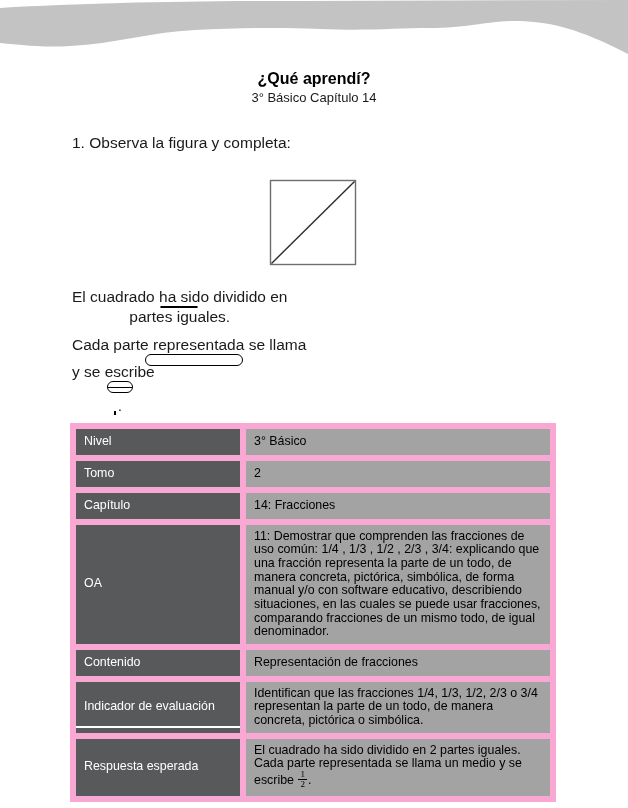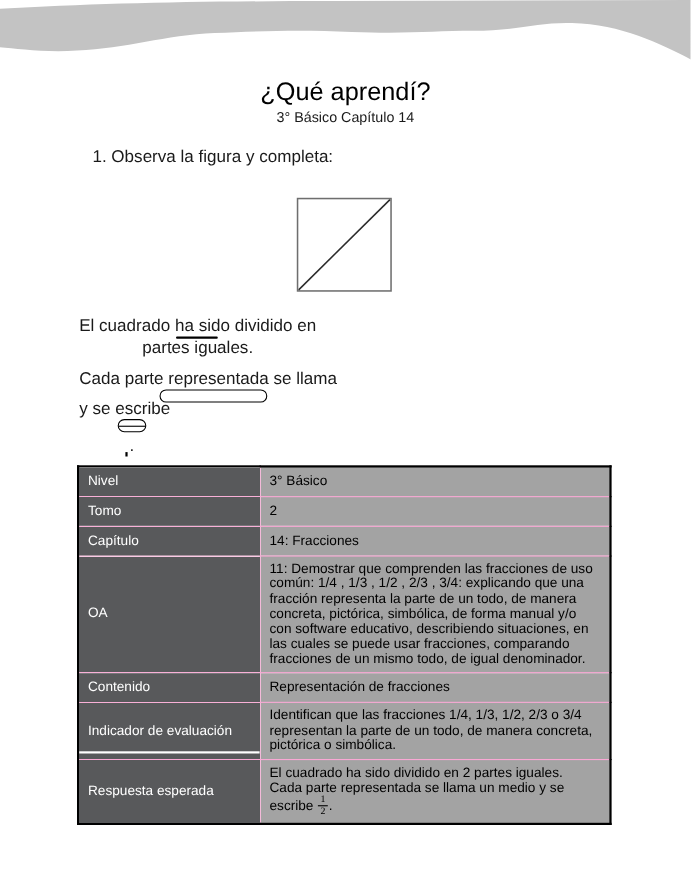--- a/index.html
+++ b/index.html
@@ -6,23 +6,23 @@
   .page{
     position:relative;
     width:628px;height:808px;
     background:#ffffff;
     font-family:"Liberation Sans",sans-serif;
     color:#111;
     overflow:hidden;
   }
   .wave{position:absolute;top:0;left:0;width:628px;height:60px;}
   .title-block{position:absolute;top:70px;left:0;width:628px;text-align:center;}
-  .title{font-size:23px;font-weight:normal;margin:0;color:#000;}
+  .title{font-size:16px;font-weight:bold;margin:0;color:#000;}
   .subtitle{font-size:13px;margin:2px 0 0 0;color:#1a1a1a;}
-  .question{position:absolute;left:84px;top:134px;font-size:15.5px;color:#1a1a1a;}
+  .question{position:absolute;left:72px;top:134px;font-size:15.5px;color:#1a1a1a;}
   .figure{position:absolute;left:268px;top:177px;}
   .fill-row{position:absolute;display:flex;align-items:center;font-size:15.5px;color:#1a1a1a;flex-direction:column;}
   .row1{left:72px;top:288px;height:36px;}
   .row2{left:72px;top:336px;height:30px;justify-content:center;}
   .row3{left:72px;top:363px;height:52px;}
   .blank-box{
     border:1.6px solid #000;border-radius:8px;background:#fff;box-sizing:border-box;
   }
   .box-small{width:38px;height:33px;margin:0 11px 0 10px;}
   .box-wide{width:98px;height:28px;margin-left:10px;}
@@ -31,21 +31,21 @@
   .fraction-box .half.top{border-bottom:1.4px solid #000;}
   .row3 .suffix{margin-left:13px;position:relative;top:4px;}
   .caret{width:2px;height:20px;background:#000;margin-left:3px;}
   
   .info-table{
     position:absolute;left:70px;top:423px;width:486px;
     border-collapse:collapse;table-layout:fixed;
     font-size:12.4px;line-height:1.12;
   }
   .info-table th,.info-table td{
-    border:1px solid #f9a8d4;vertical-align:middle;text-align:left;
+    border:6px solid #f9a8d4;vertical-align:middle;text-align:left;
   }
   .info-table{border:2px solid #000;}
   .info-table th{
     width:148px;background:#58595b;color:#fff;font-weight:normal;
     padding:6px 8px;position:relative;
   }
   .info-table td{padding:5px 8px;color:#000;background:#a3a3a3;}
   .td-tight{line-height:1.1;}
   .white-underline{position:absolute;left:0;right:0;bottom:5px;height:2px;background:#fff;}
   .frac{

